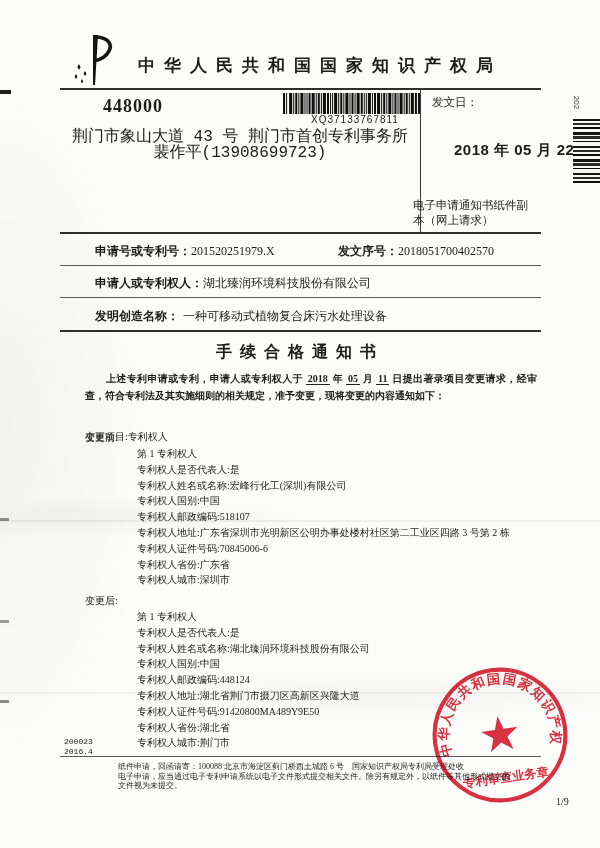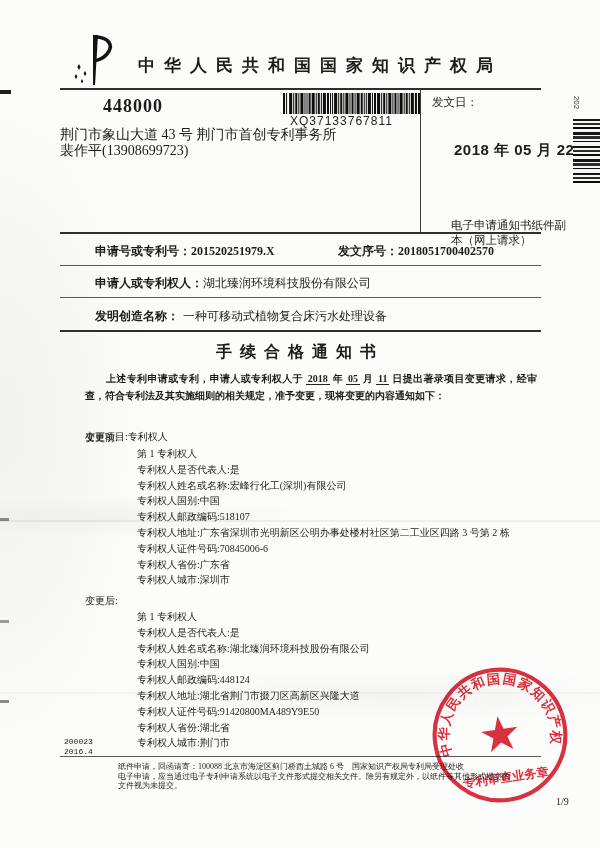--- a/index.html
+++ b/index.html
@@ -10,28 +10,28 @@
           radial-gradient(ellipse 320px 30px at 18% 61%, rgba(0,0,0,0.035), transparent 70%),
           radial-gradient(ellipse 420px 40px at 65% 82%, rgba(0,0,0,0.03), transparent 70%),
           radial-gradient(ellipse 200px 500px at 1% 50%, rgba(0,0,0,0.04), transparent 75%),
           #fcfcfa;}
   .abs{position:absolute;}
   .hline{position:absolute;background:#2f2f2f;height:1.6px;}
   .hline.thin{height:1px;background:#5a5a5a;}
   .vline{position:absolute;background:#3a3a3a;width:1.4px;}
   .office-name{font-size:17px;font-weight:bold;letter-spacing:9px;text-align:center;white-space:nowrap;}
   .postal{font-size:18px;font-weight:bold;letter-spacing:1px;font-family:"Liberation Serif",serif;}
-  .addr{font-size:14px;text-align:left;white-space:nowrap;}
-  .bc-label{font-size:12px;letter-spacing:1px;font-family:"Liberation Sans",sans-serif;}
+  .addr{font-size:16px;text-align:center;white-space:nowrap;font-family:Liberation Mono, monospace;}
+  .bc-label{font-size:10px;text-align:center;letter-spacing:1px;font-family:"Liberation Sans",sans-serif;}
   .dispatch-label{font-size:11.5px;}
   .dispatch-date{font-size:15px;font-weight:bold;font-family:Liberation Sans, sans-serif;letter-spacing:0.5px;white-space:nowrap;margin-left:24px;}
   .copy-note{font-size:11.5px;line-height:15px;width:120px;}
   .row-label{font-weight:bold;font-size:12px;}
   .row-val{font-size:12px;}
-  .row-val.num{font-weight:bold;font-family:"Liberation Serif",serif;}
+  .row-val.num{font-weight:normal;font-family:"Liberation Serif",serif;}
   .trow{position:absolute;white-space:nowrap;}
   .notice-title{font-size:16px;font-weight:bold;letter-spacing:8px;text-align:center;white-space:nowrap;}
   .body-par{font-size:10px;line-height:16.5px;text-indent:21px;text-align:justify;font-weight:bold;}
   .u{border-bottom:1px solid #222;padding:0 2px;}
   .chg{font-size:10px;line-height:15.8px;white-space:nowrap;}
   .chg-items{font-size:10px;line-height:15.8px;white-space:nowrap;}
   .footer-small{font-size:8px;line-height:10px;font-family:"Liberation Sans",sans-serif;}
   .footer-text{font-size:8px;line-height:9.6px;white-space:nowrap;}
   .pagenum{font-size:10px;font-family:"Liberation Serif",serif;}
   .edge-dash{position:absolute;background:#444;}
@@ -133,21 +133,21 @@
           <rect x="132" width="2" height="20"></rect>
       </g>
     </svg>
   </div>
   <div class="abs bc-label" style="left:290px;top:114px;width:130px;">XQ37133767811</div>
   <div class="abs addr" style="left:60px;top:126px;width:360px;">荆门市象山大道 43 号  荆门市首创专利事务所</div>
   <div class="abs addr" style="left:60px;top:142px;width:360px;">裴作平(13908699723)</div>
 
   <div class="abs dispatch-label" style="left:432px;top:95px;">发文日：</div>
   <div class="abs dispatch-date" style="left:430px;top:141px;">2018 年 05 月 22 日</div>
-  <div class="abs copy-note" style="left:451px;top:198px;margin-top:20px;">电子申请通知书纸件副本（网上请求）</div>
+  <div class="abs copy-note" style="left:413px;top:198px;">电子申请通知书纸件副本（网上请求）</div>
 
   <div class="side-barcode"></div>
   <div class="edge-code">202</div>
 
   <div class="trow" style="left:95px;top:241px;">
     <span class="row-label">申请号或专利号：</span><span class="row-val num">201520251979.X</span>
   </div>
   <div class="trow" style="left:338px;top:241px;">
     <span class="row-label">发文序号：</span><span class="row-val num">2018051700402570</span>
   </div>

